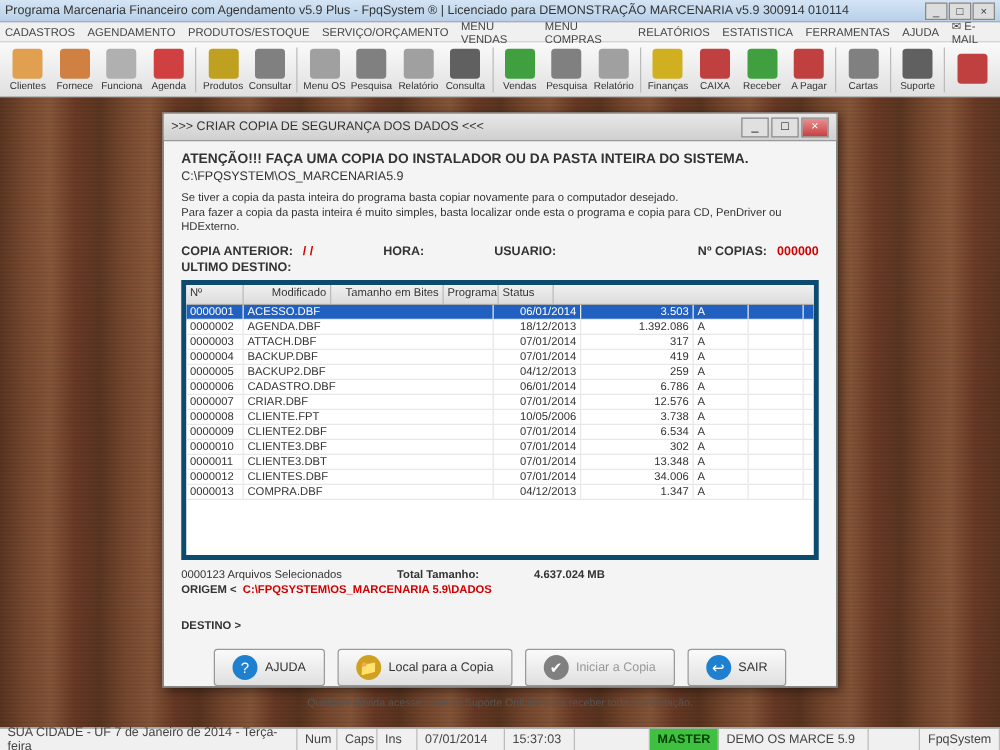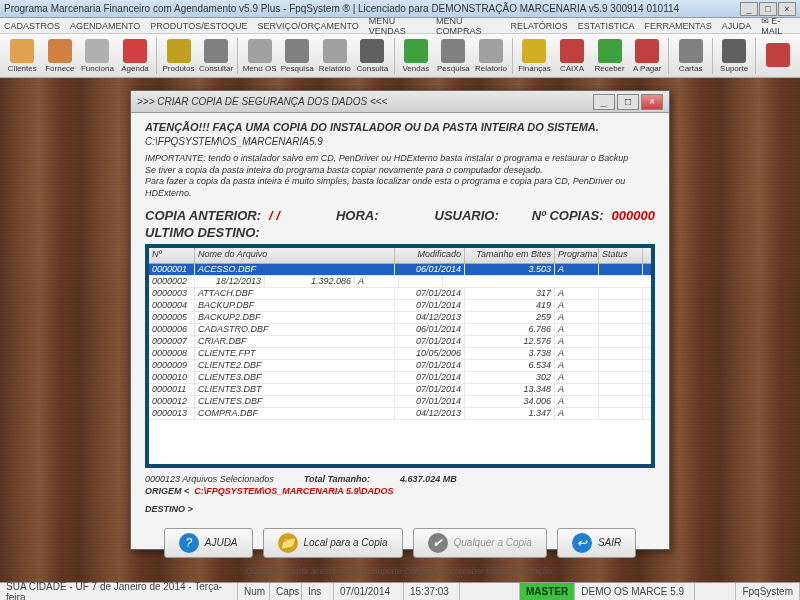--- a/index.html
+++ b/index.html
@@ -16,53 +16,53 @@
 
 .toolbar { height: 44px; background: linear-gradient(#fafafa,#e0e0e0); display: flex; align-items: center; padding: 2px 4px; gap: 1px; border-bottom: 1px solid #aaa; }
 .tb-btn { display: flex; flex-direction: column; align-items: center; justify-content: center; width: 40px; height: 40px; font-size: 8px; color: #333; cursor: pointer; border: 1px solid transparent; }
 .tb-icon { width: 24px; height: 24px; border-radius: 3px; margin-bottom: 1px; }
 .tb-sep { width: 1px; height: 36px; background: #bbb; margin: 0 2px; }
 
 .desktop { position: absolute; top: 78px; left: 0; right: 0; bottom: 18px; background: linear-gradient(135deg,#6b4226,#8b5a3c,#5a3520,#7a4a30,#4a2a18); background-size: 40px 100%; }
 .desktop::before { content:""; position:absolute; inset:0; background: repeating-linear-gradient(90deg,#5a3520 0,#7a4a30 20px,#8b5a3c 40px,#6b3a26 60px,#5a3520 80px); opacity:.9; }
 .desktop::after { content:""; position:absolute; inset:0; background: repeating-linear-gradient(0deg,transparent 0,rgba(0,0,0,.1) 1px,transparent 3px); }
 
-.dialog { position: absolute; top: 90px; left: 130px; width: 540px; height: 460px; background: #f4f4f4; border: 1px solid #666; box-shadow: 2px 2px 8px rgba(0,0,0,.5); z-index: 10; font-style: italic; }
+.dialog { position: absolute; top: 90px; left: 130px; width: 540px; height: 460px; background: #f4f4f4; border: 1px solid #666; box-shadow: 2px 2px 8px rgba(0,0,0,.5); z-index: 10; }
 .dlg-title { height: 22px; background: linear-gradient(#e8e8e8,#d0d0d0); display: flex; align-items: center; padding: 0 6px; font-size: 10px; border-bottom: 1px solid #999; }
 .dlg-title .dlg-t-text { flex: 1; color: #333; }
 .dlg-title .dlg-controls { display: flex; gap: 2px; }
 .dlg-title .dlg-btn { width: 22px; height: 16px; border: 1px solid #888; font-size: 10px; text-align: center; line-height: 14px; cursor: pointer; }
 .dlg-min { background: #e0e0e0; }
 .dlg-max { background: #e0e0e0; }
 .dlg-close { background: linear-gradient(#e89090,#c84040); color: #fff; }
 
 .dlg-body { padding: 8px 14px; font-size: 10px; color: #333; }
 .dlg-h1 { color: #d00000; font-size: 18px; font-weight: bold; letter-spacing: 1px; margin-bottom: 4px; }
 .dlg-att { font-size: 11px; font-weight: bold; margin-bottom: 3px; }
 .dlg-path { font-size: 10px; margin-bottom: 6px; }
 .dlg-info { font-size: 9px; line-height: 1.3; margin-bottom: 8px; }
-.dlg-row { display: flex; gap: 8px; font-size: 13px; font-weight: bold; margin-bottom: 2px; }
+.dlg-row { display: flex; gap: 8px; font-size: 10px; font-weight: bold; margin-bottom: 2px; }
 .dlg-row .lbl { }
 .dlg-row .val-red { color: #d00000; }
 .dlg-row .spacer { flex: 1; }
 
 .grid-wrap { border: 4px solid #0c4a6e; background: #fff; height: 224px; margin: 4px 0 6px; overflow: hidden; position: relative; }
 .grid-head { display: flex; background: linear-gradient(#f0f0f0,#dcdcdc); border-bottom: 1px solid #aaa; font-size: 9px; height: 16px; }
 .grid-head div { border-right: 1px solid #bbb; padding: 1px 3px; }
 .grid-body { overflow-y: auto; height: 162px; }
 .grid-body::-webkit-scrollbar { width: 14px; }
 .grid-body::-webkit-scrollbar-track { background: #eee; border-left:1px solid #bbb; }
 .grid-body::-webkit-scrollbar-thumb { background: #ccc; border:1px solid #999; }
 .grid-row { display: flex; font-size: 9px; height: 12px; border-bottom: 1px solid #e8e8e8; }
 .grid-row div { border-right: 1px solid #e8e8e8; padding: 0 3px; overflow: hidden; white-space: nowrap; }
 .grid-row.selected { background: #2060c0; color: #fff; }
 .c-n { width: 46px; } .c-nome { width: 200px; } .c-mod { width: 70px; text-align: right; } .c-tam { width: 90px; text-align: right; } .c-att { width: 44px; } .c-sta { width: 44px; }
 
-.dlg-summary { font-size: 9px; display: flex; gap: 30px; margin-bottom: 2px; }
-.dlg-origem { font-size: 9px; margin-bottom: 8px; }
+.dlg-summary { font-size: 9px; display: flex; gap: 44px; margin-bottom: 2px; }
+.dlg-origem { font-size: 9px; margin-bottom: 19px; }
 .dlg-origem .red { color: #d00000; font-weight: bold; }
 .dlg-destino { font-size: 9px; margin-bottom: 10px; }
 
 .dlg-buttons { display: flex; gap: 10px; justify-content: center; margin: 14px 0 8px; }
 .big-btn { display: flex; align-items: center; gap: 6px; height: 30px; padding: 0 14px; background: linear-gradient(#fafafa,#e0e0e0); border: 1px solid #999; border-radius: 3px; font-size: 10px; cursor: pointer; }
 .big-btn.disabled { color: #999; }
 .big-btn .bicon { width: 20px; height: 20px; border-radius: 50%; display: flex; align-items: center; justify-content: center; font-size: 12px; color: #fff; }
 .bi-help { background: #2080d0; } .bi-folder { background: #d0a020; } .bi-check { background: #808080; } .bi-exit { background: #2080d0; }
 
 .dlg-footer { text-align: center; font-size: 8.5px; color: #555; }
@@ -197,21 +197,20 @@
     <div class="dlg-controls">
       <div class="dlg-btn dlg-min">_</div>
       <div class="dlg-btn dlg-max">□</div>
       <div class="dlg-btn dlg-close">×</div>
     </div>
   </div>
   <div class="dlg-body">
     <div class="dlg-att">ATENÇÃO!!!   FAÇA  UMA COPIA DO  INSTALADOR  OU  DA PASTA INTEIRA DO  SISTEMA.</div>
     <div class="dlg-path">C:\FPQSYSTEM\OS_MARCENARIA5.9</div>
     <div class="dlg-info">
-      <div>IMPORTANTE: tendo o instalador salvo em CD, PenDriver ou HDExterno basta instalar o programa e restaurar o Backup</div>
       <div>Se tiver a copia da pasta inteira do programa basta copiar novamente para o computador desejado.</div>
       <div>Para fazer a copia da pasta inteira é muito simples, basta localizar onde esta o programa e copia para CD, PenDriver ou HDExterno.</div>
     </div>
     <div class="dlg-row">
       <span class="lbl">COPIA ANTERIOR:</span>
       <span class="val-red">/  /</span>
       <span style="width:40px"></span>
       <span class="lbl">HORA:</span>
       <span style="width:40px"></span>
       <span class="lbl">USUARIO:</span>
@@ -219,37 +218,37 @@
       <span class="lbl">Nº COPIAS:</span>
       <span class="val-red">000000</span>
     </div>
     <div class="dlg-row">
       <span class="lbl">ULTIMO DESTINO:</span>
     </div>
 
     <div class="grid-wrap">
       <div class="grid-head" id="grid-head">
           <div class="c-n">Nº</div>
-          <div class="c-nome">Nome do Arquivo</div>
           <div class="c-mod">Modificado</div>
           <div class="c-tam">Tamanho em Bites</div>
           <div class="c-att">Programa</div>
           <div class="c-sta">Status</div>
         </div>
       <div class="grid-body" id="grid-body">
           <div class="grid-row selected">
             <div class="c-n">0000001</div>
             <div class="c-nome">ACESSO.DBF</div>
             <div class="c-mod">06/01/2014</div>
             <div class="c-tam">3.503</div>
             <div class="c-att">A</div>
             <div class="c-sta"></div>
           </div>
           <div class="grid-row">
             <div class="c-n">0000002</div>
+            <div class="c-nome">AGENDA.DBF</div>
             <div class="c-mod">18/12/2013</div>
             <div class="c-tam">1.392.086</div>
             <div class="c-att">A</div>
             <div class="c-sta"></div>
           </div>
           <div class="grid-row">
             <div class="c-n">0000003</div>
             <div class="c-nome">ATTACH.DBF</div>
             <div class="c-mod">07/01/2014</div>
             <div class="c-tam">317</div>
@@ -355,21 +354,21 @@
       <div class="big-btn">
         <span class="bicon bi-help">?</span>
         <span>AJUDA</span>
       </div>
       <div class="big-btn">
         <span class="bicon bi-folder">📁</span>
         <span>Local para a Copia</span>
       </div>
       <div class="big-btn disabled">
         <span class="bicon bi-check">✔</span>
-        <span>Qualquer a Copia</span>
+        <span>Iniciar a Copia</span>
       </div>
       <div class="big-btn">
         <span class="bicon bi-exit">↩</span>
         <span>SAIR</span>
       </div>
     </div>
     <div class="dlg-footer">Qualquer dúvida acesse o nosso Suporte OnlLine para receber toda a orientação.</div>
   </div>
 </div>
 

